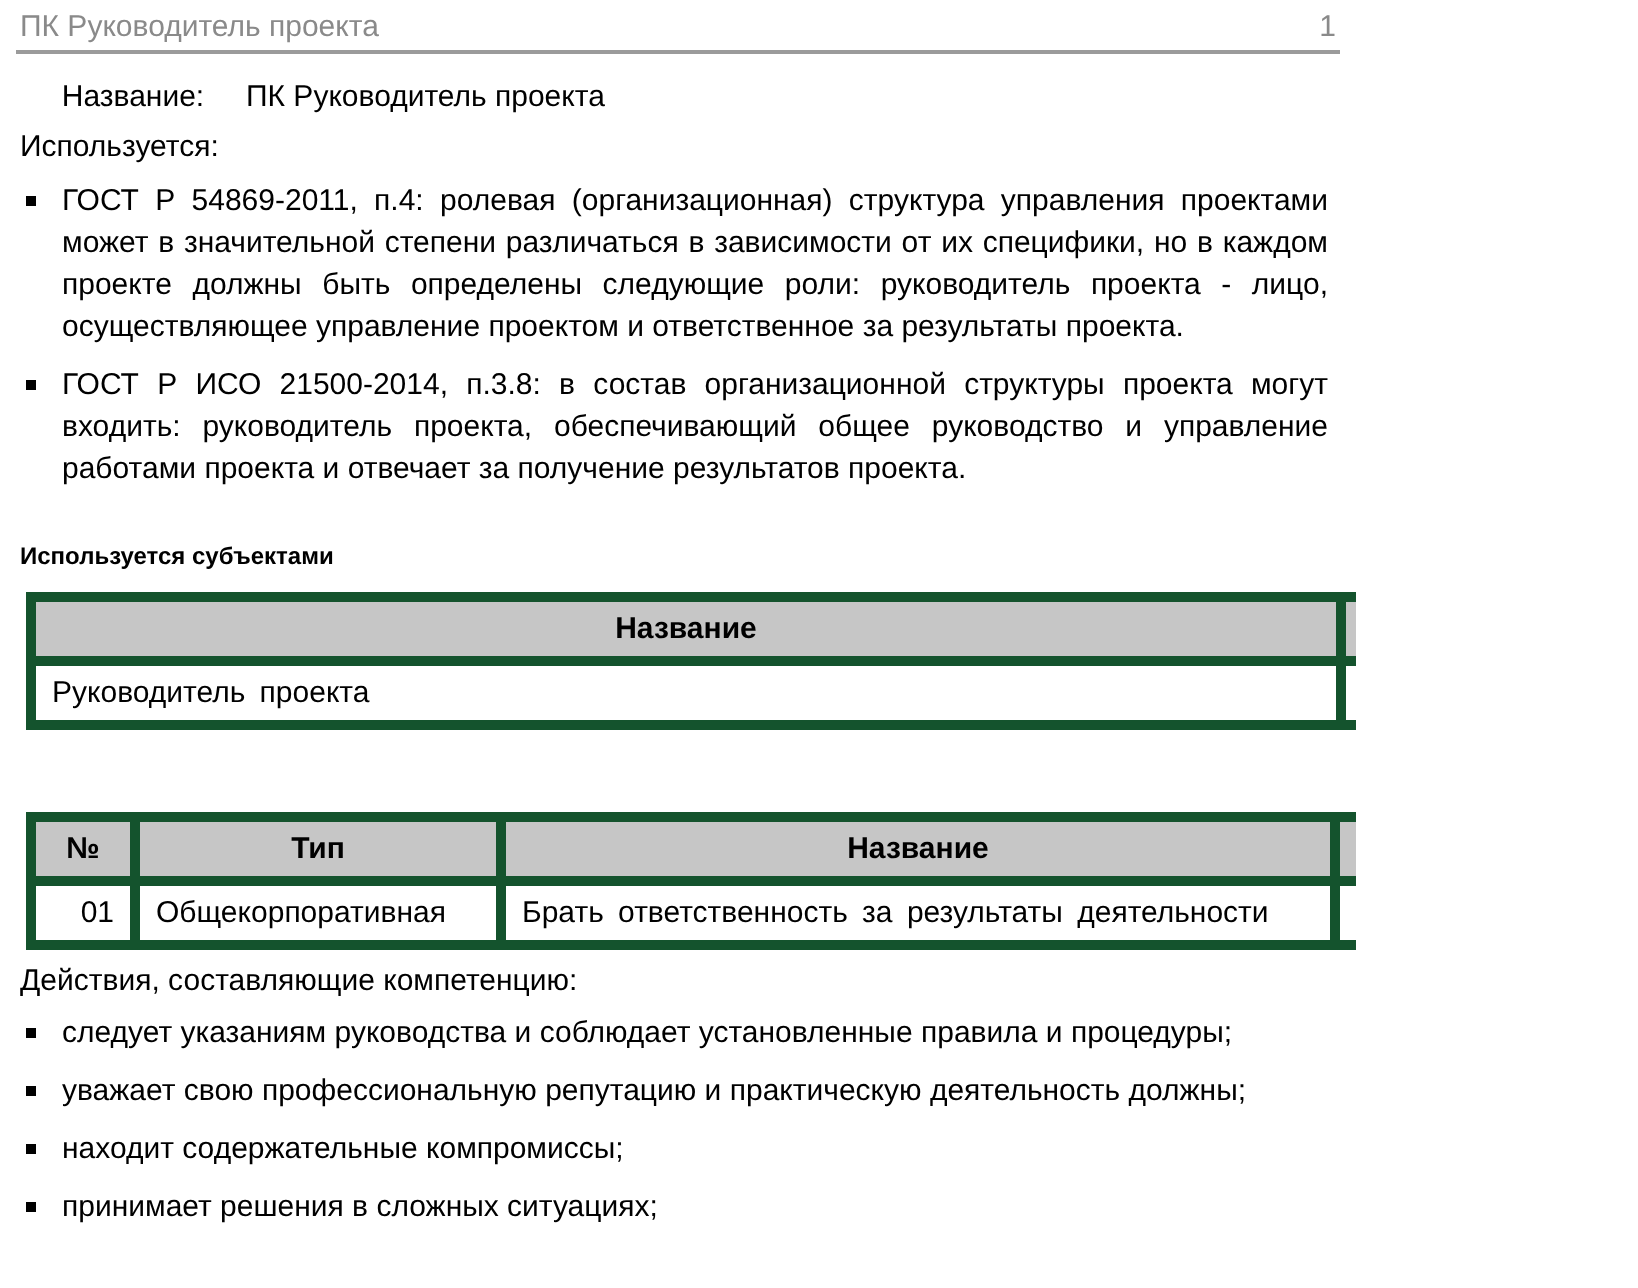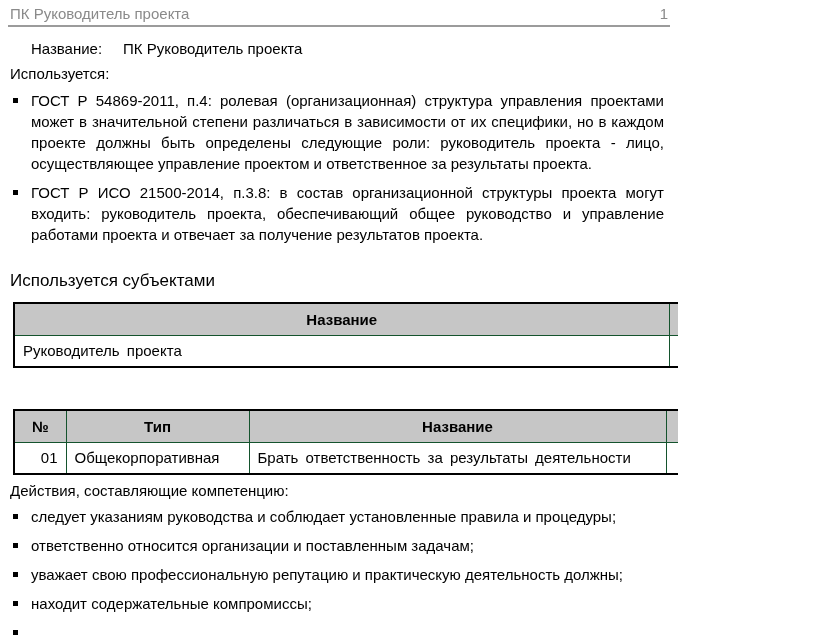--- a/index.html
+++ b/index.html
@@ -39,30 +39,30 @@
   ul.blist li .sq {
     position: absolute;
     left: 0;
     top: 8px;
     width: 5px;
     height: 5px;
     background: #000;
   }
   ul.blist.justify li .txt-wrap { display: block; text-align: justify; }
   
-  .section-heading { margin: 26px 10px 0 10px; font-size: 17px; font-weight: normal; }
+  .section-heading { margin: 26px 10px 0 10px; font-size: 12px; font-weight: bold; }
   
   table.data-table {
     border-collapse: collapse;
     table-layout: fixed;
     margin-left: 13px;
     border: 2px solid #000;
     font-size: 15px;
   }
-  table.data-table th, table.data-table td { border: 1px solid #14532d; height: 32px; padding: 0 8px; }
+  table.data-table th, table.data-table td { border: 5px solid #14532d; height: 32px; padding: 0 8px; }
   table.data-table th {
     background: #c6c6c6;
     font-weight: bold;
     text-align: center;
   }
   td.center { text-align: right; }
   td.left { text-align: left; }
   .ws { word-spacing: 3px; }
   .t1 { margin-top: 11px; width: 780px; }
   .t2 { margin-top: 41px; width: 780px; }
@@ -145,29 +145,26 @@
 
   <div class="actions-label">Действия, составляющие компетенцию:</div>
 
   <ul class="blist actions">
     <li>
       <span class="sq"></span>
       <span>следует указаниям руководства и соблюдает установленные правила и процедуры;</span>
     </li>
     <li>
       <span class="sq"></span>
-      <span>ответственно относится организации и поставленным задачам;</span>
-    </li>
-    <li>
-      <span class="sq"></span>
       <span>уважает свою профессиональную репутацию и практическую деятельность должны;</span>
     </li>
     <li>
       <span class="sq"></span>
       <span>находит содержательные компромиссы;</span>
     </li>
     <li>
       <span class="sq"></span>
+      <span>принимает решения в сложных ситуациях;</span>
     </li>
 
   </ul>
 
 </div>
 
 </body></html>

